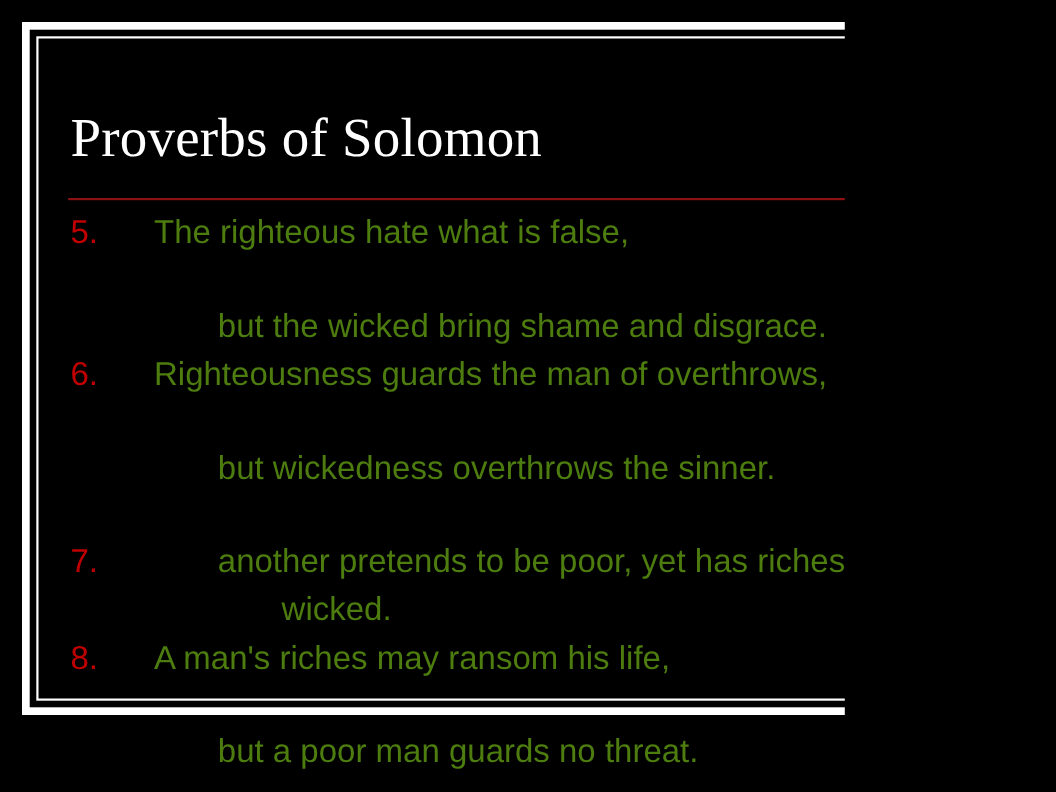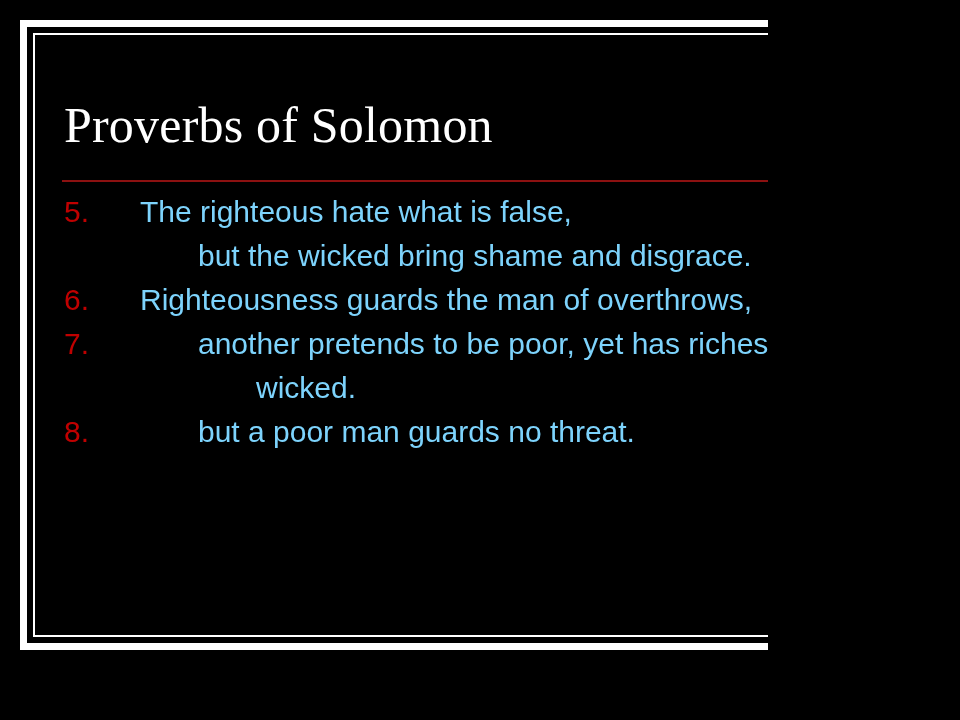--- a/index.html
+++ b/index.html
@@ -81,24 +81,24 @@
     line-height: 44px;
     color: #c00000;
     text-align: left;
   }
   .proverb-lines {
     margin-left: 80px;
   }
   .proverb-line {
     font-size: 30px;
     line-height: 44px;
-    color: #7dd3fc;
+    color: #4d7c0f;
     white-space: nowrap;
   }
-  .proverb-line.indent-1 { padding-left: 58px; }
+  .proverb-line.indent-1 { padding-left: 58px; margin-top: 41px; }
   .proverb-line.indent-2 { padding-left: 116px; }
 </style>
 </head>
 <body>
 
 <div id="slide">
 
   <div id="frame-outer"></div>
   <div id="frame-inner"></div>
 
@@ -110,30 +110,32 @@
         <div class="proverb-number">5.</div>
         <div class="proverb-lines">
           <div class="proverb-line">The righteous hate what is false,</div>
           <div class="proverb-line indent-1">but the wicked bring shame and disgrace.</div>
         </div>
       </div>
       <div class="proverb-item">
         <div class="proverb-number">6.</div>
         <div class="proverb-lines">
           <div class="proverb-line">Righteousness guards the man of overthrows,</div>
+          <div class="proverb-line indent-1">but wickedness overthrows the sinner.</div>
         </div>
       </div>
       <div class="proverb-item">
         <div class="proverb-number">7.</div>
         <div class="proverb-lines">
           <div class="proverb-line indent-1">another pretends to be poor, yet has riches</div>
           <div class="proverb-line indent-2">wicked.</div>
         </div>
       </div>
       <div class="proverb-item">
         <div class="proverb-number">8.</div>
         <div class="proverb-lines">
+          <div class="proverb-line">A man's riches may ransom his life,</div>
           <div class="proverb-line indent-1">but a poor man guards no threat.</div>
         </div>
       </div>
     </div>
 
 </div>
 
 </body></html>

